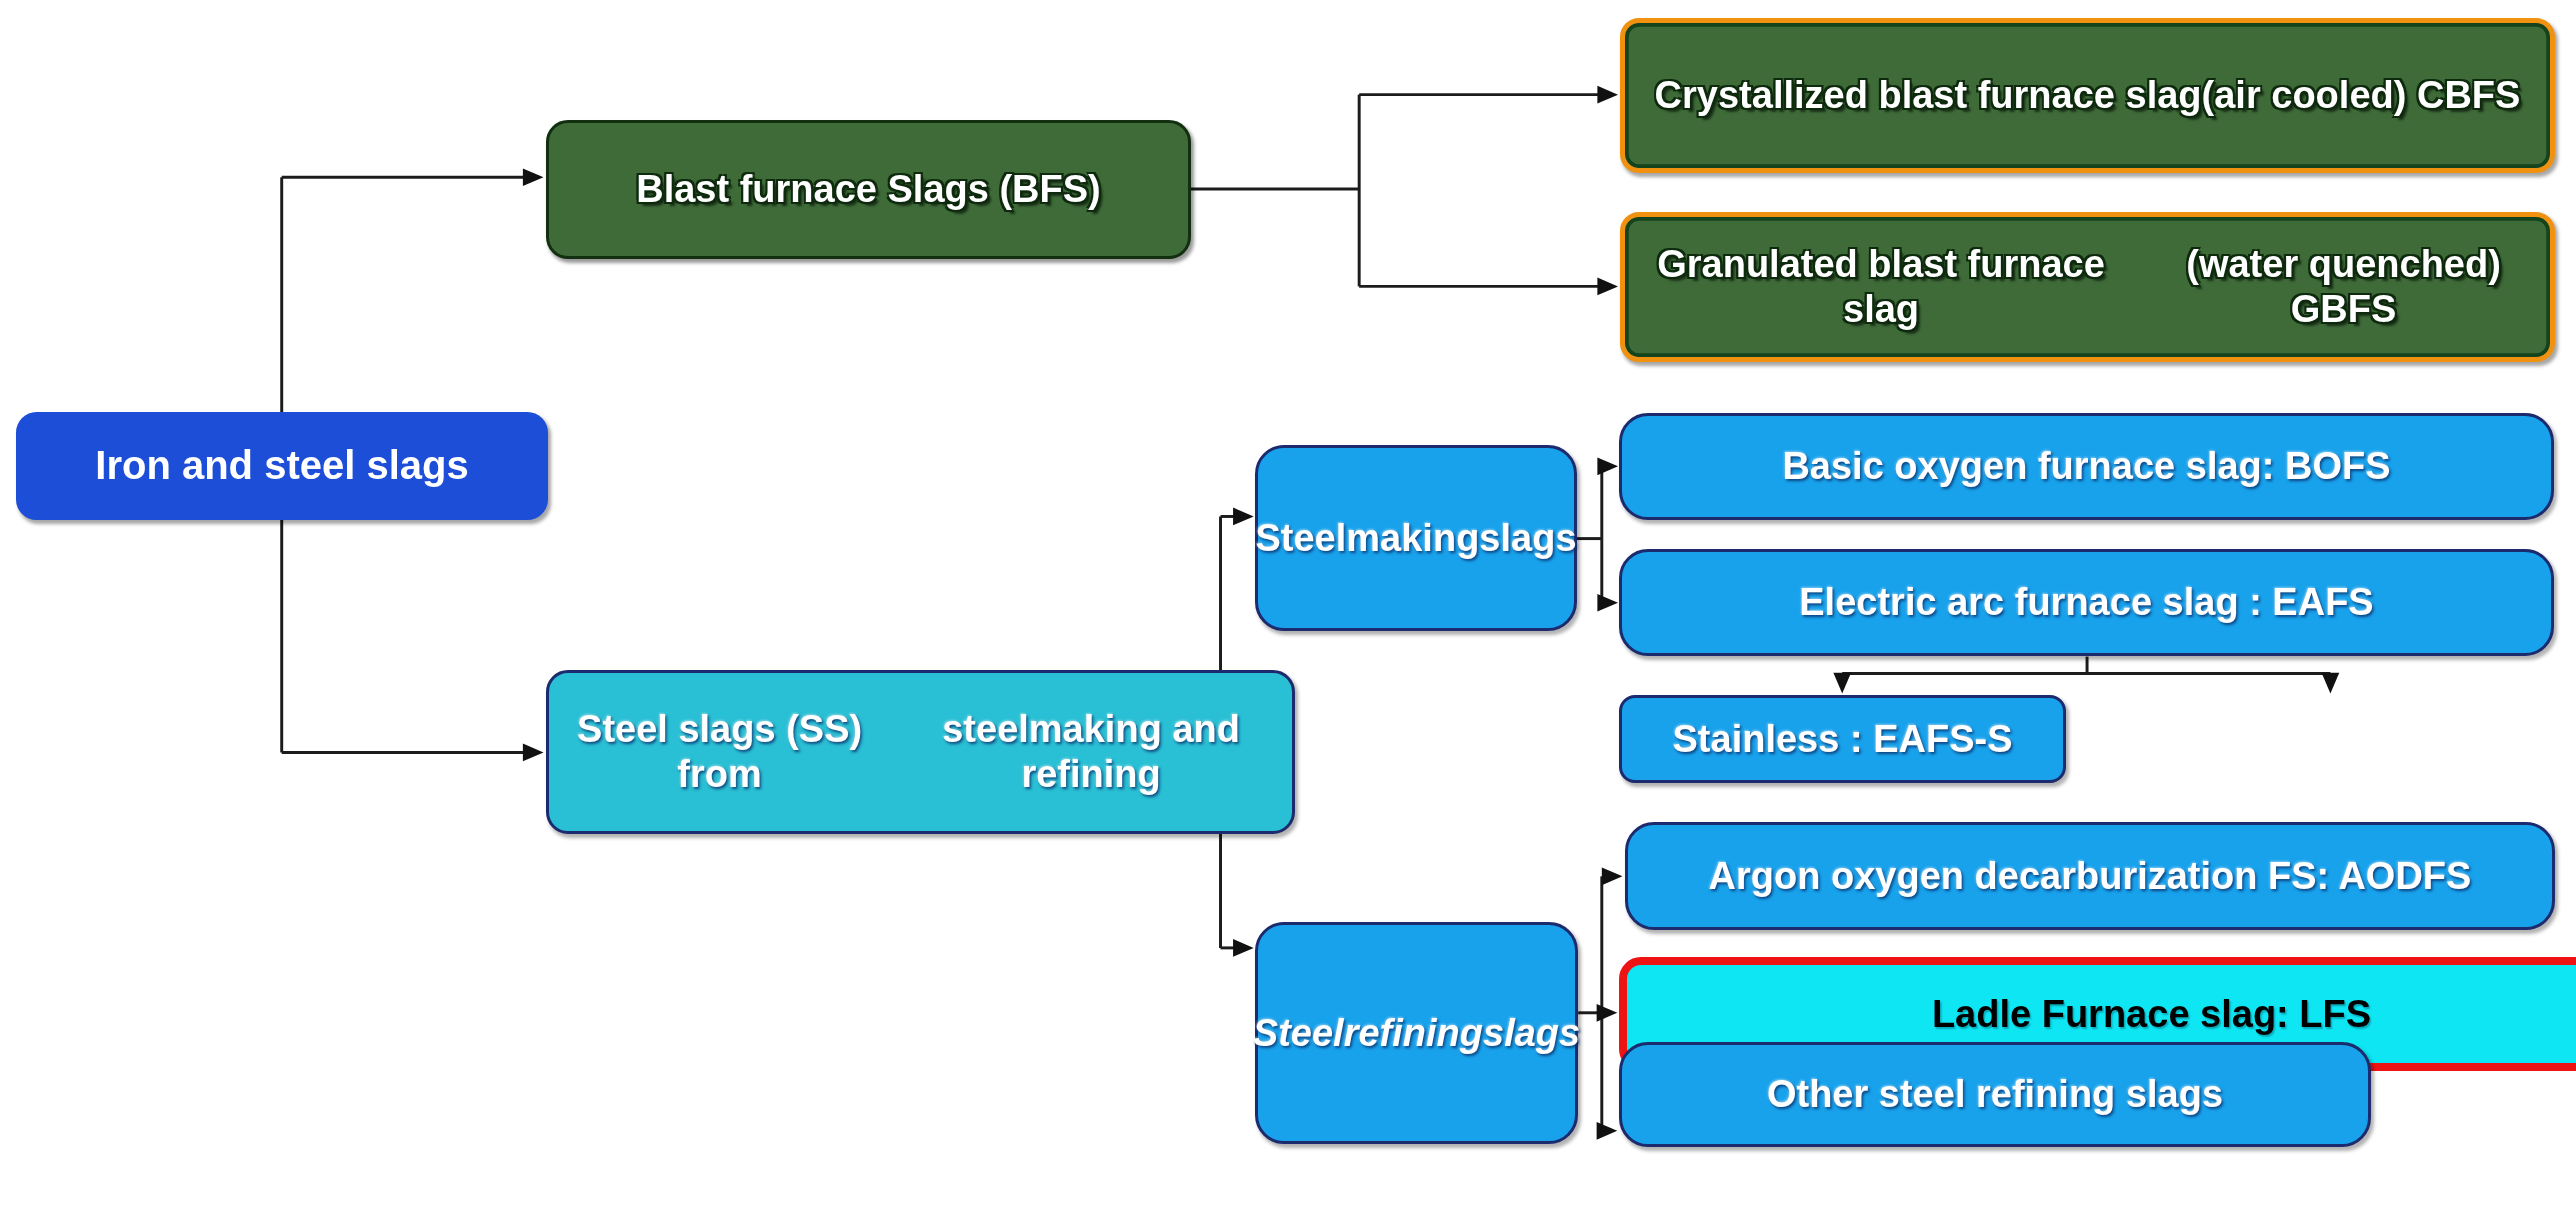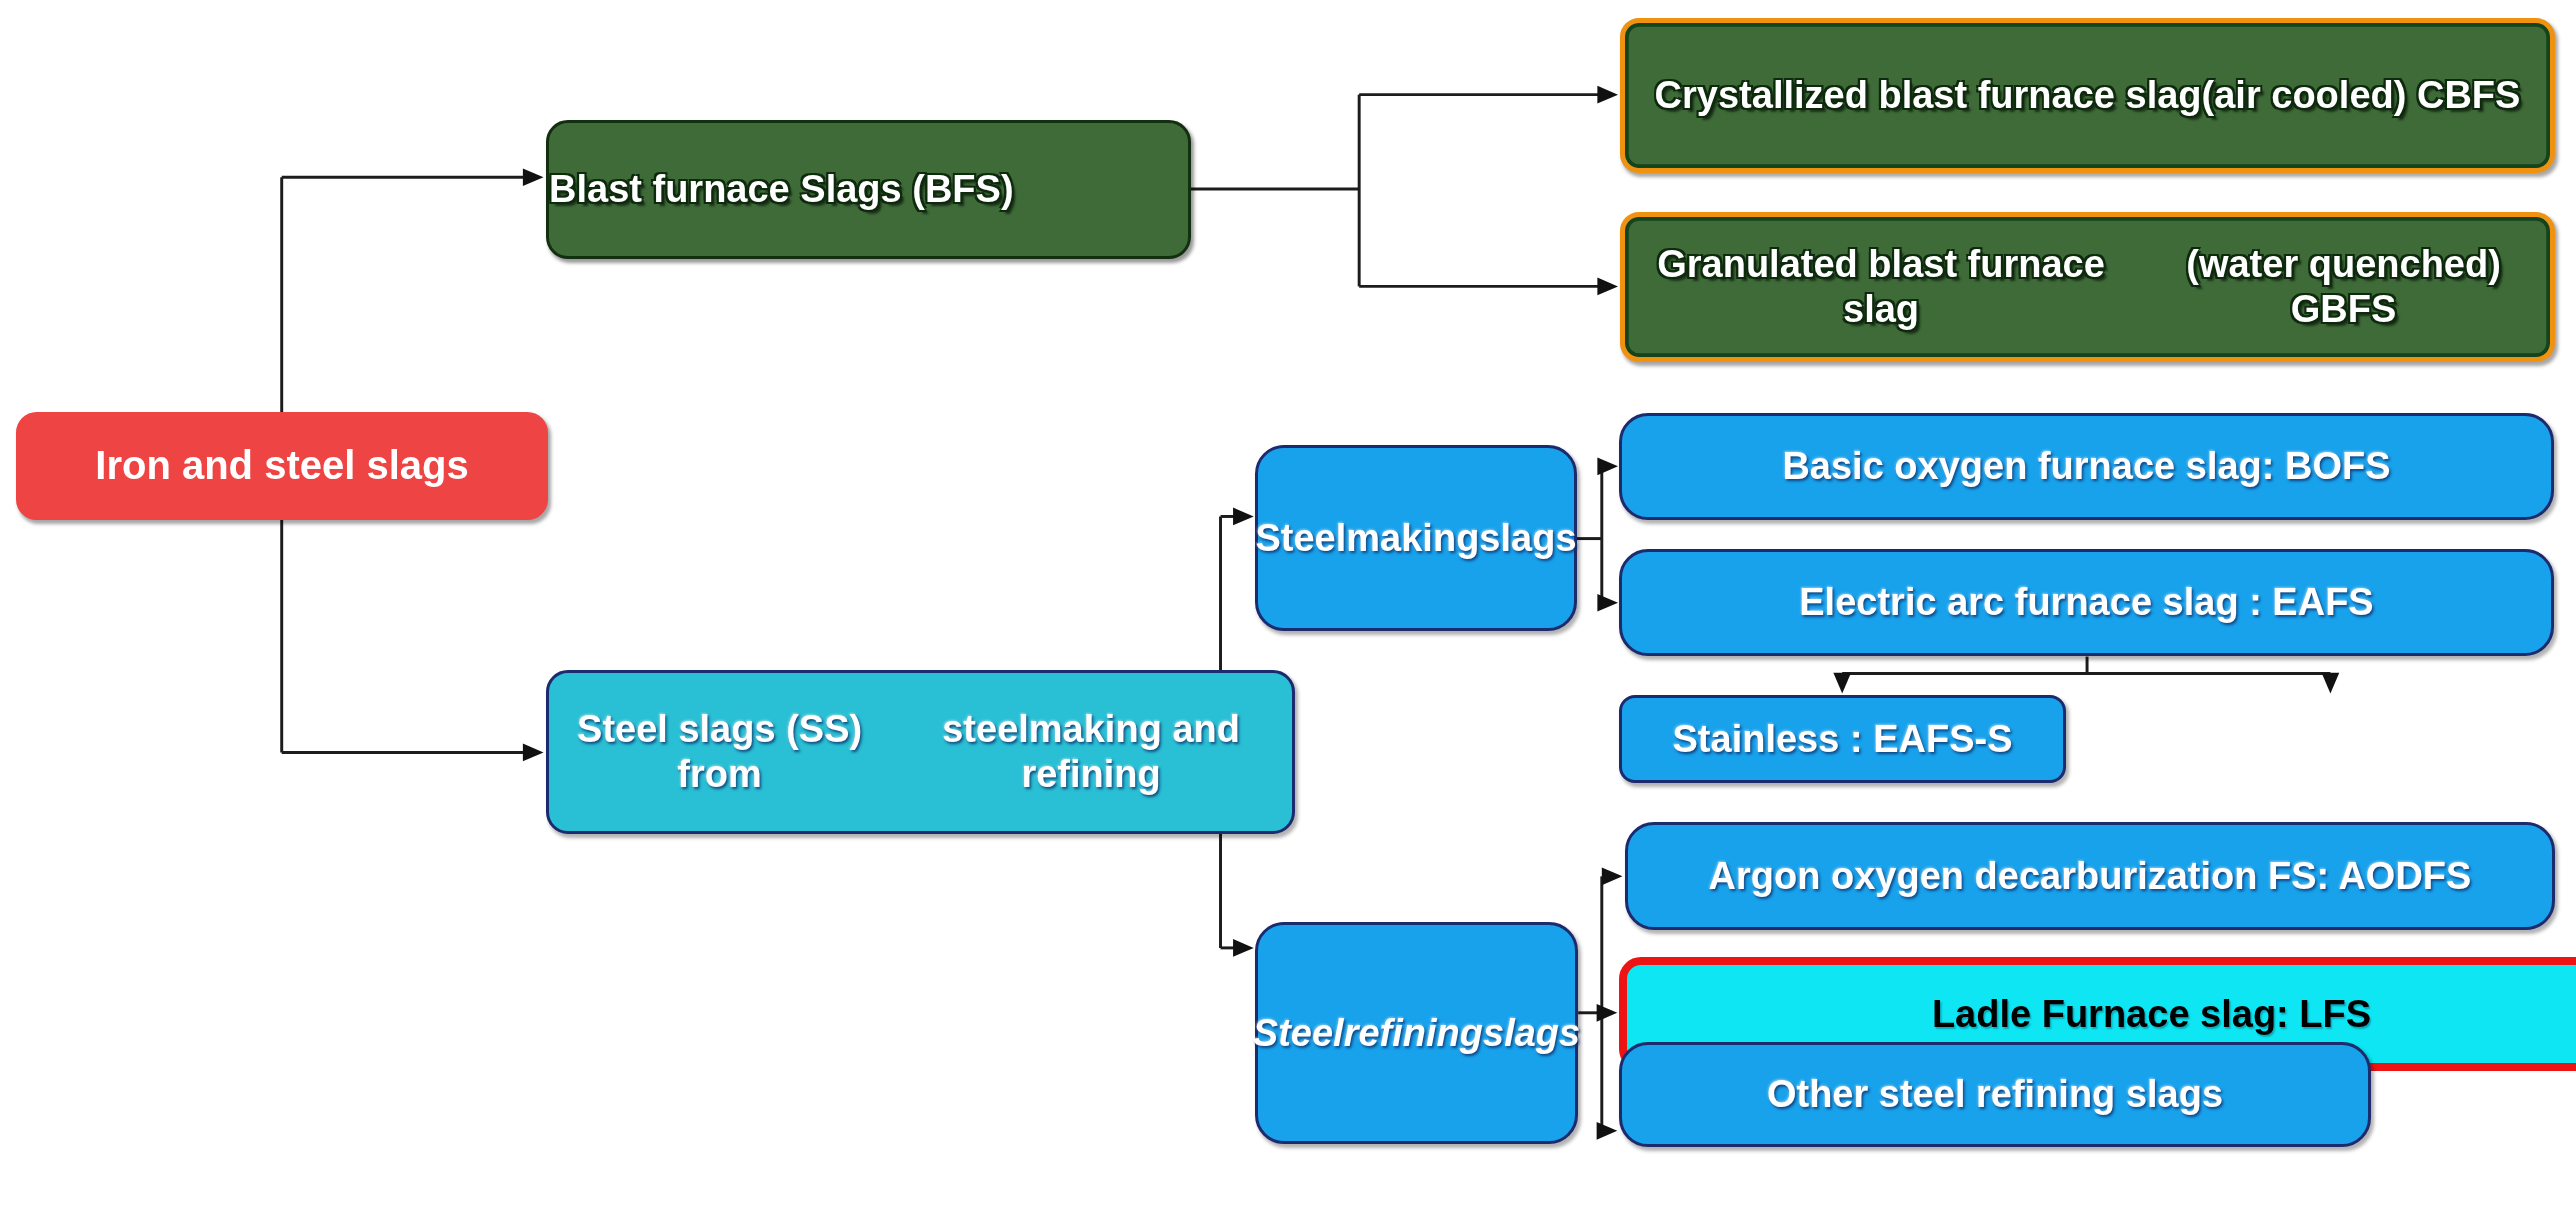--- a/index.html
+++ b/index.html
@@ -13,21 +13,21 @@
   #connectors { position:absolute; left:0; top:0; z-index:0; }
   .node {
     position:absolute; z-index:1;
     box-sizing:border-box;
     display:flex; 
     align-items:center; justify-content:center;
     text-align:center; font-weight:bold;
     line-height:1.18;
   }
   .rootbox {
-    background:#ef4444; color:#ffffff;
+    background:#1d4ed8; color:#ffffff;
     border-radius:20.6px; font-size:40px;
     box-shadow:2.9px 3.7px 3.7px rgba(0,0,0,0.35);
   }
   .greenbox {
     background:#3e6b38; color:#ffffff;
     border:3.7px solid #12300f; border-radius:22px;
     font-size:38px;
     box-shadow:2.9px 3.7px 3.7px rgba(0,0,0,0.4);
   }
   .greenbox .txt, .orangegreen .txt {
@@ -112,21 +112,21 @@
       <polygon points="2200,1188 2172,1176 2172,1200"></polygon>
       <polygon points="2193,1373 2165,1361 2165,1385"></polygon>
       <polygon points="2193,1533 2165,1521 2165,1545"></polygon>
     </g>
   </svg>
 
   <div class="node rootbox" style="left:16px; top:412px; width:532px; height:108px;">
     <span class="txt">Iron and steel slags</span>
   </div>
 
-  <div class="node greenbox" style="left:546px; top:120px; width:645px; height:139px;justify-content:space-between;">
+  <div class="node greenbox" style="left:546px; top:120px; width:645px; height:139px;">
     <span class="txt">Blast furnace Slags (BFS)</span>
   </div>
 
   <div class="node orangegreen" style="left:1620px; top:18.4px; width:935px; height:155px;">
     <span class="txt">Crystallized blast furnace slag</span>
     <span class="txt">(air cooled) CBFS</span>
   </div>
 
   <div class="node orangegreen" style="left:1620px; top:212px; width:935px; height:150px;">
     <span class="txt">Granulated blast furnace slag</span>

